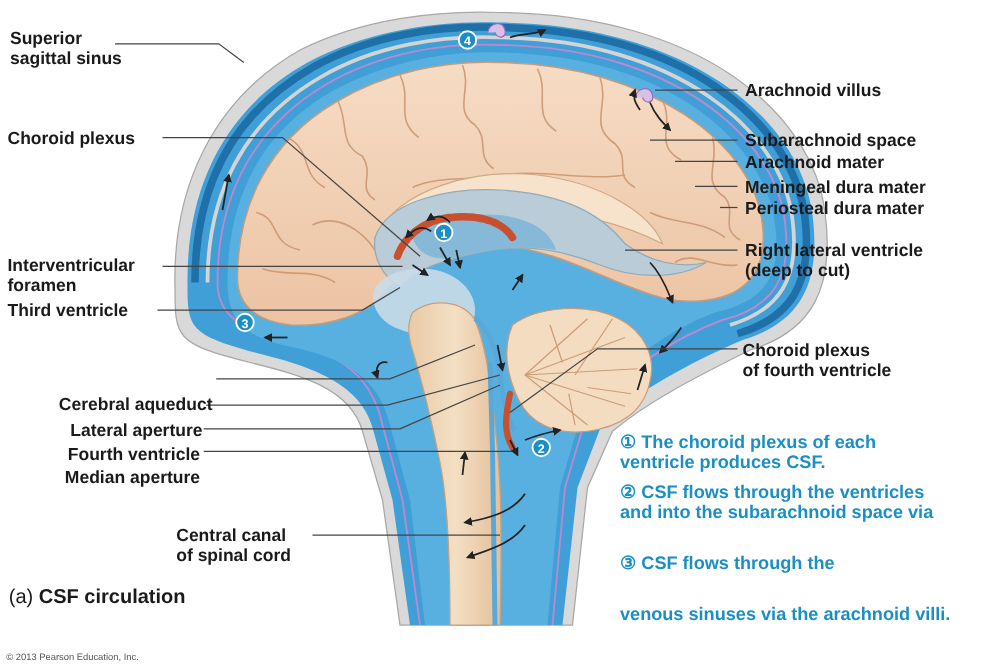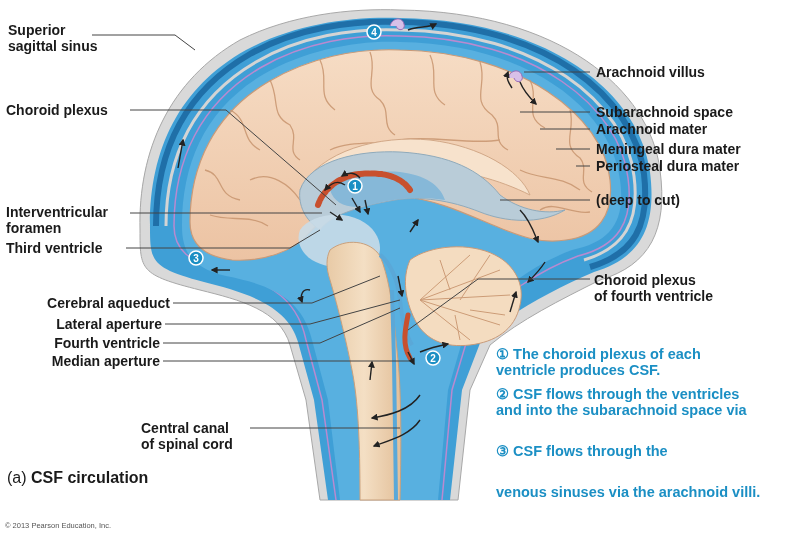--- a/index.html
+++ b/index.html
@@ -1,20 +1,20 @@
 <!DOCTYPE html>
 <html><head>
   <meta charset="utf-8">
   <style>
     html, body { margin: 0; padding: 0; background: #ffffff; }
     body { width: 800px; height: 536px; position: relative; overflow: hidden;
            font-family: "Liberation Sans", sans-serif; }
     #figure { position: absolute; left: 0; top: 0; width: 800px; height: 536px; }
     .lbl { position: absolute; font-weight: bold; font-size: 14px; line-height: 16px; color: #1a1a1a; white-space: nowrap; }
-    .lbl.r { text-align: right; }
+    .lbl.r { text-align: right; margin-top: 20px; }
     .step { position: absolute; font-weight: bold; font-size: 14.5px; line-height: 16px; color: #1b8fc4; white-space: nowrap; }
     .caption { position: absolute; left: 7px; top: 469px; font-size: 16px; font-weight: normal; color: #1a1a1a; }
     .caption b { font-weight: bold; }
     .copy { position: absolute; left: 5px; top: 521px; font-size: 7.5px; color: #555; }
   </style>
 </head>
 <body>
 
 <svg id="figure" viewBox="0 0 800 536" xmlns="http://www.w3.org/2000/svg">
   <defs>
@@ -212,20 +212,21 @@
 <div class="lbl" style="left:596px; top:121px;">
   <div>Arachnoid mater</div>
 </div>
 <div class="lbl" style="left:596px; top:141px;">
   <div>Meningeal dura mater</div>
 </div>
 <div class="lbl" style="left:596px; top:158px;">
   <div>Periosteal dura mater</div>
 </div>
 <div class="lbl" style="left:596px; top:192px;">
+  <div>Right lateral ventricle</div>
   <div>(deep to cut)</div>
 </div>
 <div class="lbl" style="left:594px; top:272px;">
   <div>Choroid plexus</div>
   <div>of fourth ventricle</div>
 </div>
 
 <div class="step" style="left:496px; top:346px;">
   <div><span>①</span> <span>The choroid plexus of each</span></div>
   <div>ventricle produces CSF.</div>

